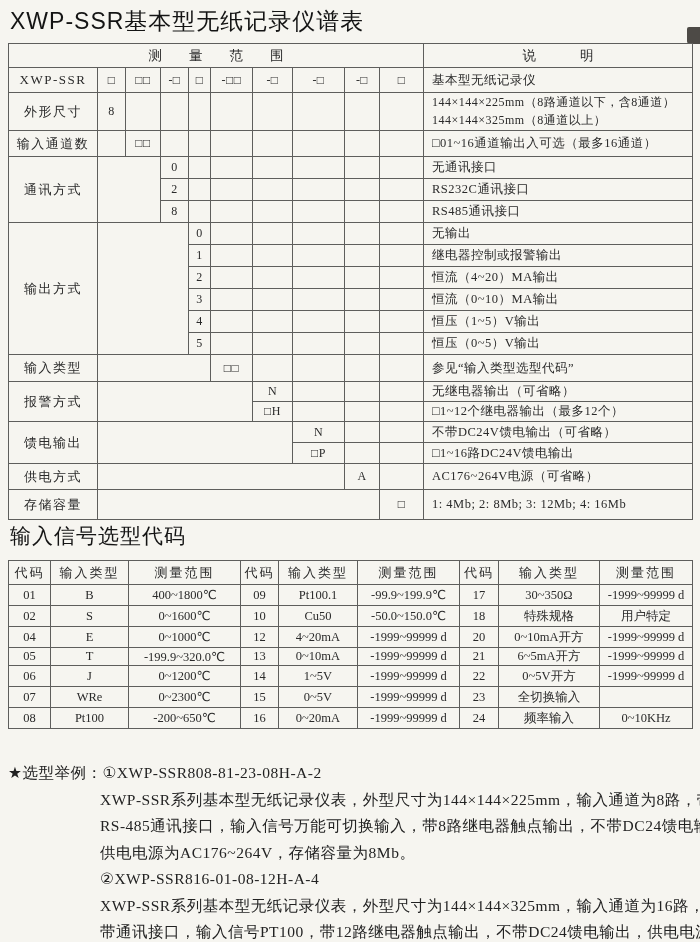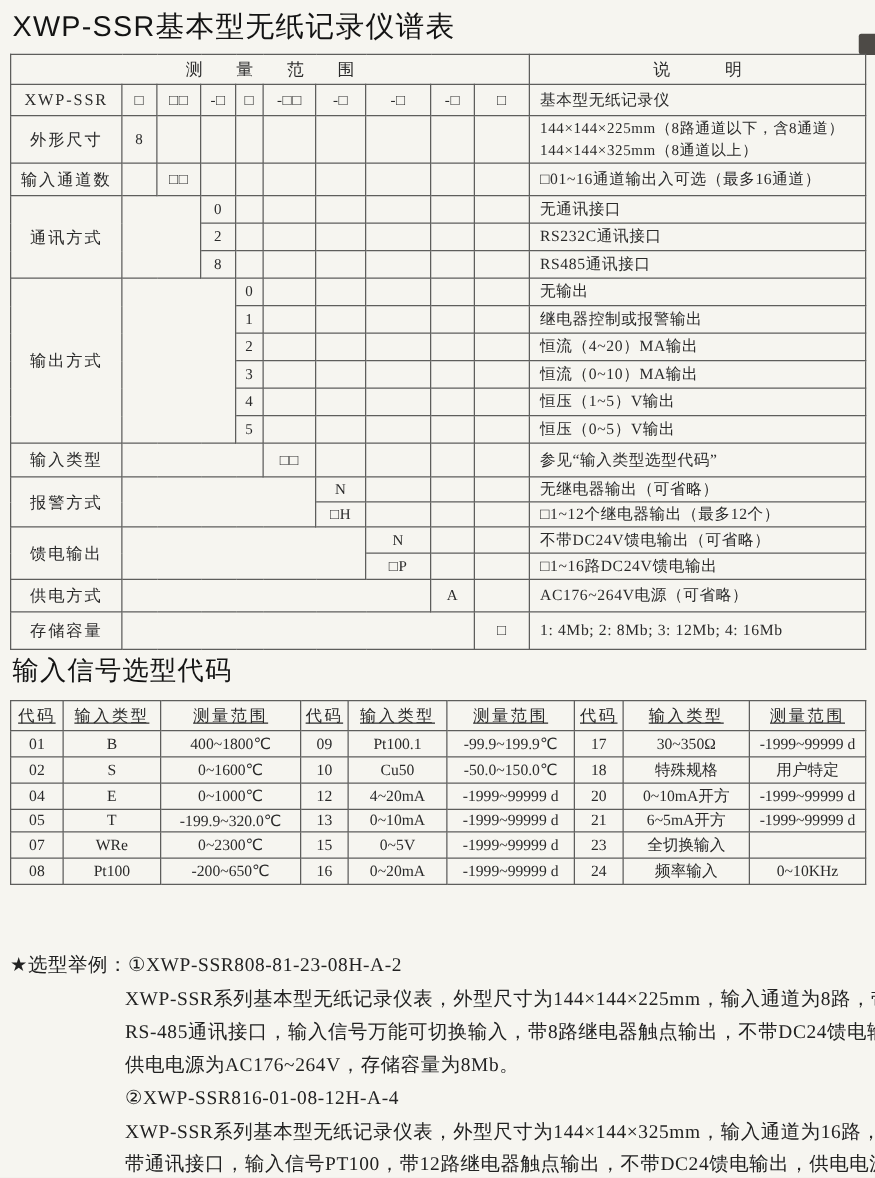--- a/index.html
+++ b/index.html
@@ -17,21 +17,21 @@
   #t1{top:43px;width:684px;border:1.5px solid #3c3c3a;}
   #t1 td{font-size:12.5px;text-align:center;}
   #t1 .lab{font-size:13px;letter-spacing:1.5px;}
   #t1 .code{font-size:12px;letter-spacing:0.5px;font-family:"Liberation Serif","DejaVu Sans",serif;}
   #t1 .desc{text-align:left;padding:1px 8px;font-size:12.5px;letter-spacing:0.5px;}
   #t1 .hdrc span{letter-spacing:27px;padding-left:27px;font-size:13.5px;}
   #t1 .hdrd span{letter-spacing:44px;padding-left:44px;font-size:13.5px;}
   #t1 .two{line-height:1.45;font-size:12px;}
   
   #t2{top:560px;width:684px;border:1.5px solid #3c3c3a;}
-  #t2 th{font-size:13px;letter-spacing:2px;text-decoration:underline;}
+  #t2 th{font-size:13px;letter-spacing:2px;}
   #t2 td{font-size:12.5px;text-align:center;font-family:"Liberation Serif","DejaVu Sans",serif;}
   
   .examples{position:absolute;left:8px;top:760px;width:688px;font-size:15.5px;
             line-height:26.5px;color:#222;letter-spacing:0.5px;}
   .ex-line{white-space:nowrap;}
   .ex-ind{margin-left:92px;}
   .scan-mark{position:absolute;right:0;top:27px;width:13px;height:17px;background:#35322e;
              border-radius:2px 0 0 3px;opacity:.88;}
 </style>
 </head>
@@ -311,20 +311,31 @@
           <td>T</td>
           <td>-199.9~320.0℃</td>
       <td>13</td>
           <td>0~10mA</td>
           <td>-1999~99999 d</td>
       <td>21</td>
           <td>6~5mA开方</td>
           <td>-1999~99999 d</td>
     </tr>
     <tr style="height:21px">
+      <td>06</td>
+          <td>J</td>
+          <td>0~1200℃</td>
+      <td>14</td>
+          <td>1~5V</td>
+          <td>-1999~99999 d</td>
+      <td>22</td>
+          <td>0~5V开方</td>
+          <td>-1999~99999 d</td>
+    </tr>
+    <tr style="height:21px">
       <td>07</td>
           <td>WRe</td>
           <td>0~2300℃</td>
       <td>15</td>
           <td>0~5V</td>
           <td>-1999~99999 d</td>
       <td>23</td>
           <td>全切换输入</td>
           <td></td>
     </tr>

